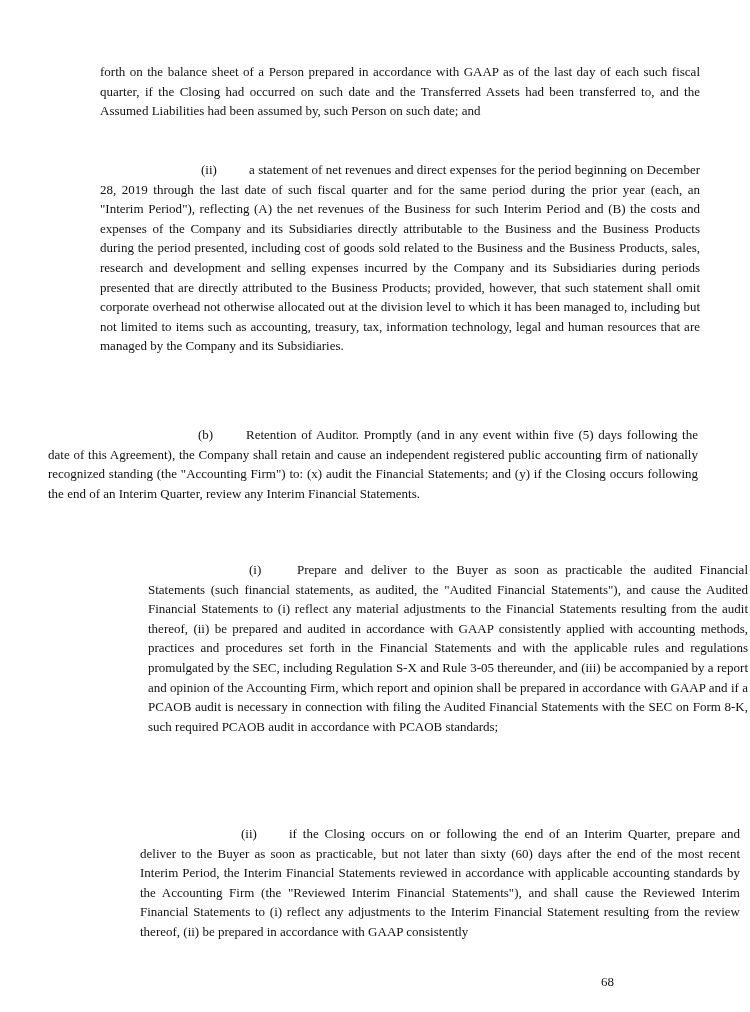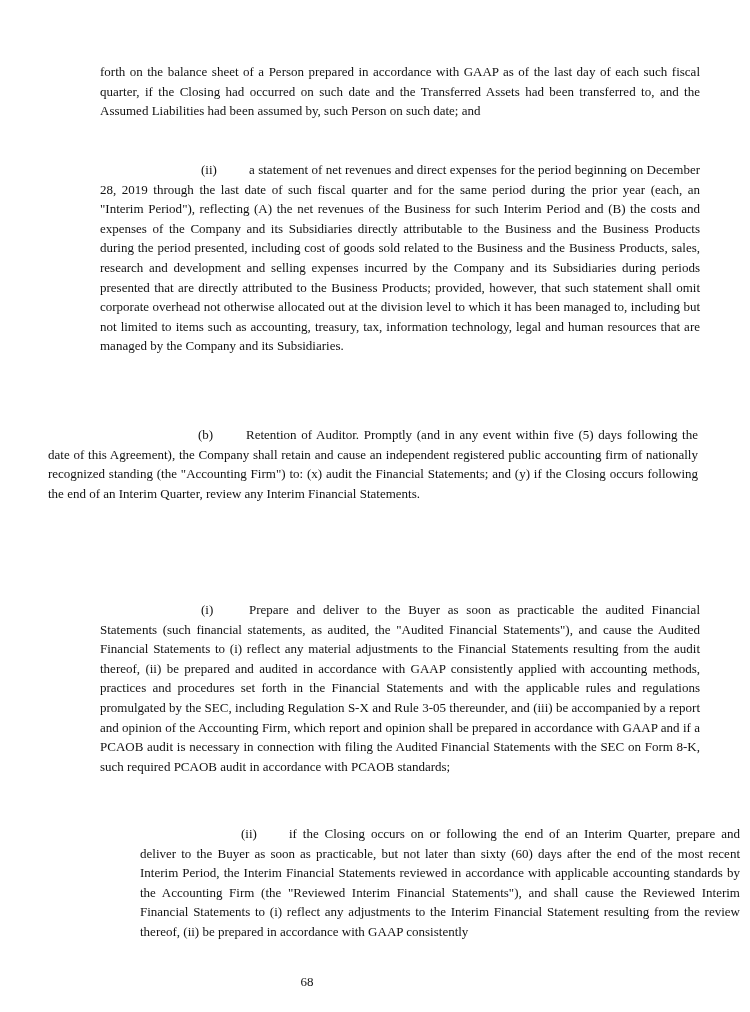--- a/index.html
+++ b/index.html
@@ -8,41 +8,41 @@
     position:absolute; left:0; top:0; width:750px; height:1012px;
     font-family:"Liberation Serif", serif; font-size:13px; line-height:19.6px;
     color:#111111;
   }
   .p { position:absolute; text-align:justify; margin:0; }
   .outer { left:48px; width:650px; }
   .inner { left:100px; width:600px; }
   .u { text-underline-offset:2px; }
   .tab-ii { display:inline-block; width:48px; }
   .lead { display:inline-block; }
-  .pagenum { position:absolute; top:972px; left:0; width:614px; text-align:center; }
+  .pagenum { position:absolute; top:972px; left:0; width:614px; text-align:right; }
 </style>
 </head>
 <body>
 
 <div class="page">
 
   <p class="p inner" style="top:62px;">
     <span>forth on the balance sheet of a Person prepared in accordance with GAAP as of the last day of each such fiscal quarter, if the Closing had occurred on such date and the Transferred Assets had been transferred to, and the Assumed Liabilities had been assumed by, such Person on such date; and</span>
   </p>
 
   <p class="p inner" style="top:160px;">
     <span class="lead" style="width:101px;"></span><span class="tab-ii">(ii)</span><span>a statement of net revenues and direct expenses for the period beginning on December 28, 2019 through the last date of such fiscal quarter and for the same period during the prior year (each, an "</span><span class="u">Interim Period</span><span>"), reflecting (A) the net revenues of the Business for such Interim Period and (B) the costs and expenses of the Company and its Subsidiaries directly attributable to the Business and the Business Products during the period presented, including cost of goods sold related to the Business and the Business Products, sales, research and development and selling expenses incurred by the Company and its Subsidiaries during periods presented that are directly attributed to the Business Products; </span><span class="u">provided</span><span>, </span><span class="u">however</span><span>, that such statement shall omit corporate overhead not otherwise allocated out at the division level to which it has been managed to, including but not limited to items such as accounting, treasury, tax, information technology, legal and human resources that are managed by the Company and its Subsidiaries.</span>
   </p>
 
   <p class="p outer" style="top:425px;">
     <span class="lead" style="width:150px;"></span><span class="tab-ii">(b)</span><span class="u">Retention of Auditor</span><span>.  Promptly (and in any event within five (5) days following the date of this Agreement), the Company shall retain and cause an independent registered public accounting firm of nationally recognized standing (the "</span><span class="u">Accounting Firm</span><span>") to: (x) audit the Financial Statements; and (y) if the Closing occurs following the end of an Interim Quarter, review any Interim Financial Statements.</span>
   </p>
 
 
-  <p class="p inner" style="top:600px;">
+  <p class="p inner" style="top:560px;margin-left:48px;">
     <span class="lead" style="width:101px;"></span><span class="tab-ii">(i)</span><span>Prepare and deliver to the Buyer as soon as practicable the audited Financial Statements (such financial statements, as audited, the "</span><span class="u">Audited Financial Statements</span><span>"), and cause the Audited Financial Statements to (i) reflect any material adjustments to the Financial Statements resulting from the audit thereof, (ii) be prepared and audited in accordance with GAAP consistently applied with accounting methods, practices and procedures set forth in the Financial Statements and with the applicable rules and regulations promulgated by the SEC, including Regulation S-X and Rule 3-05 thereunder, and (iii) be accompanied by a report and opinion of the Accounting Firm, which report and opinion shall be prepared in accordance with GAAP and if a PCAOB audit is necessary in connection with filing the Audited Financial Statements with the SEC on Form 8-K, such required PCAOB audit in accordance with PCAOB standards;</span>
   </p>
 
   <p class="p inner" style="top:824px;margin-left:40px;">
     <span class="lead" style="width:101px;"></span><span class="tab-ii">(ii)</span><span>if the Closing occurs on or following the end of an Interim Quarter, prepare and deliver to the Buyer as soon as practicable, but not later than sixty (60) days after the end of the most recent Interim Period, the Interim Financial Statements reviewed in accordance with applicable accounting standards by the Accounting Firm (the "</span><span class="u">Reviewed Interim Financial Statements</span><span>"), and shall cause the Reviewed Interim Financial Statements to (i) reflect any adjustments to the Interim Financial Statement resulting from the review thereof, (ii) be prepared in accordance with GAAP consistently</span>
   </p>
 
   <div class="pagenum">68</div>
 </div>
 

